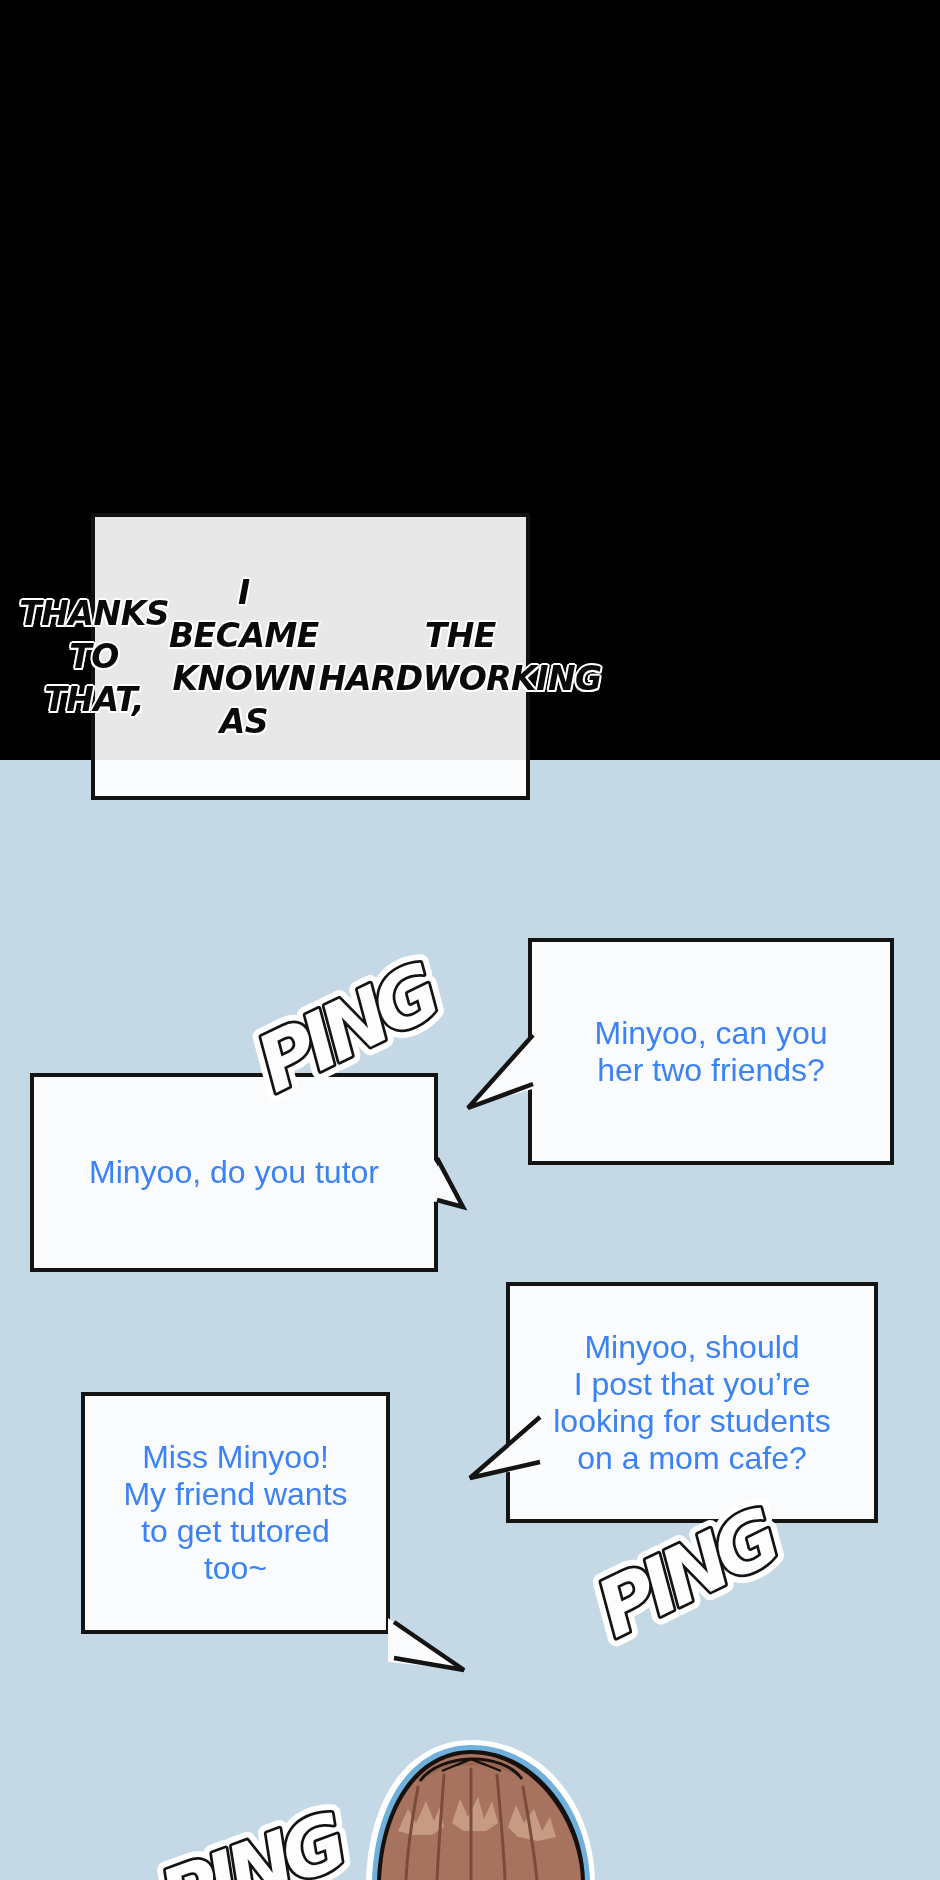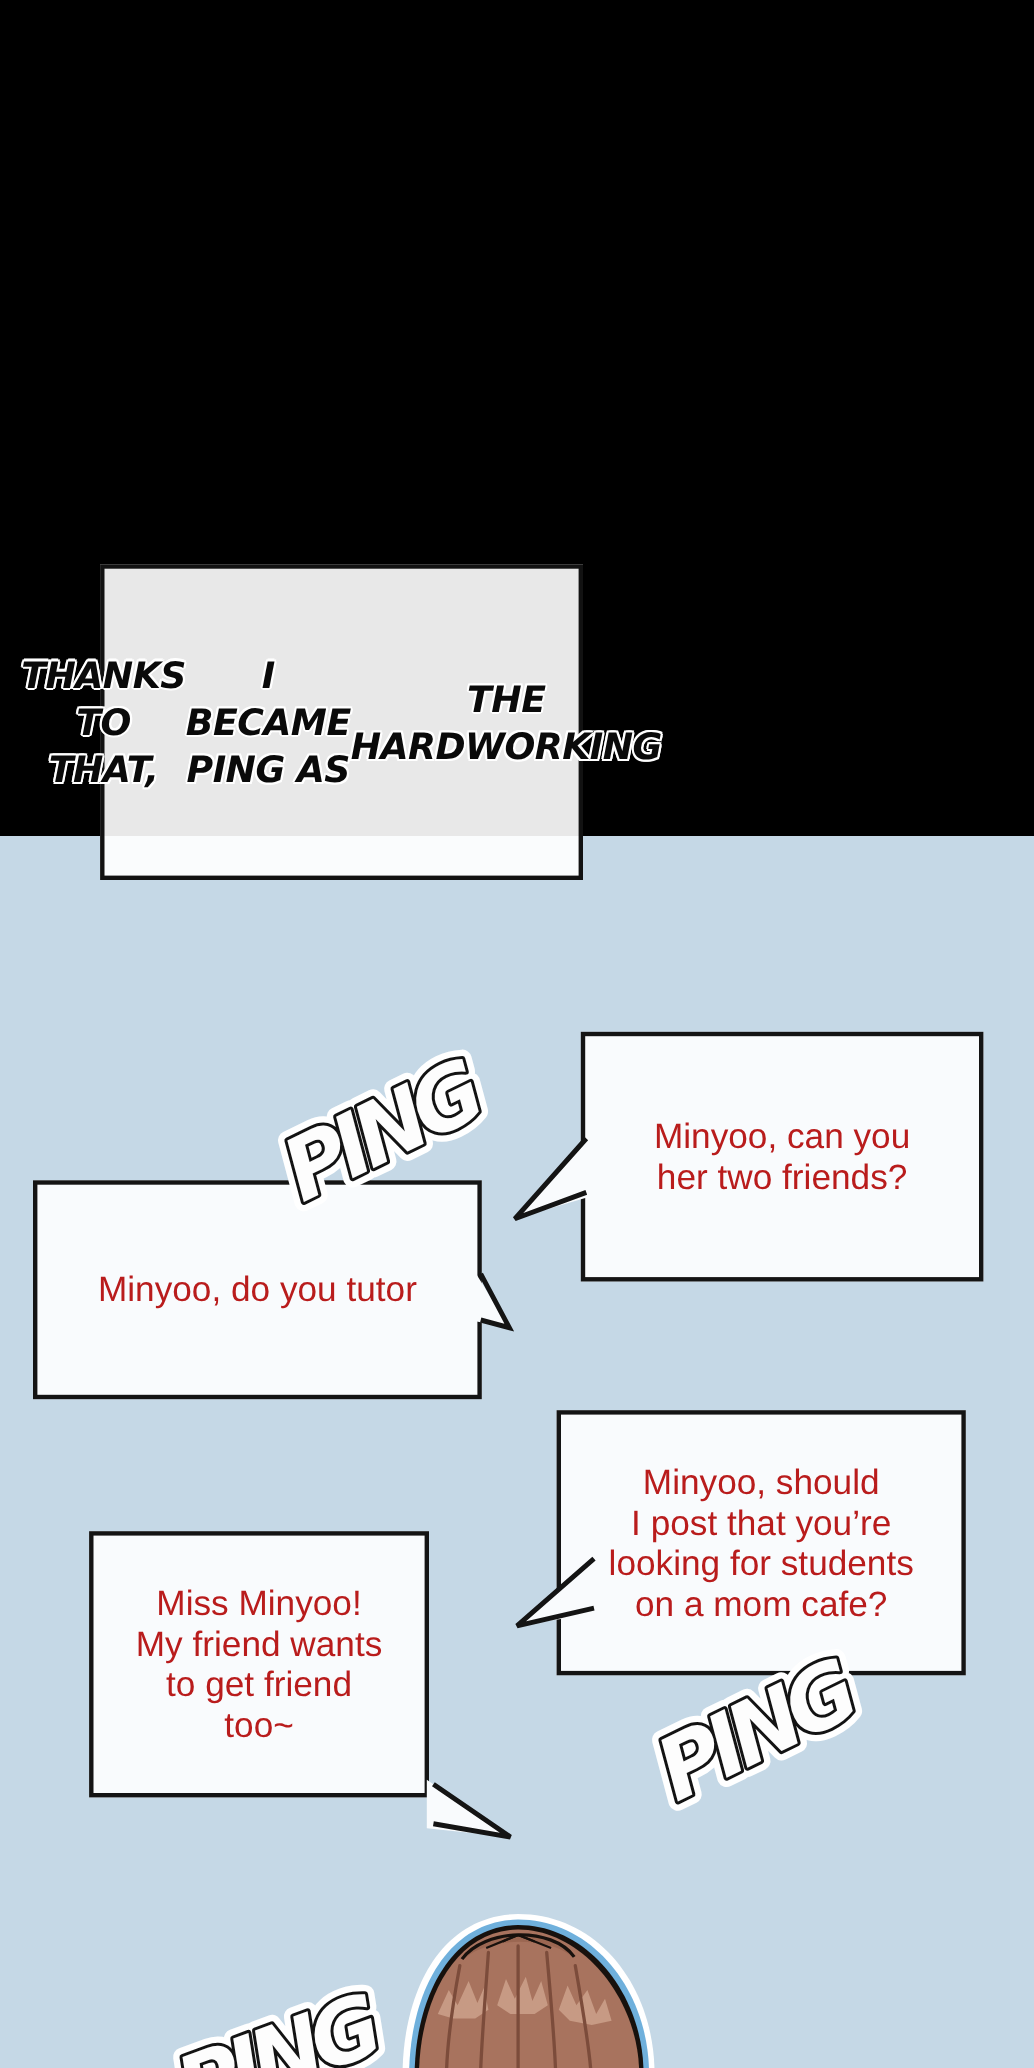--- a/index.html
+++ b/index.html
@@ -24,21 +24,21 @@
                 -1.5px -1.5px 0 #fff,1.5px -1.5px 0 #fff,-1.5px 1.5px 0 #fff,1.5px 1.5px 0 #fff;
   }
 
   .bubble{
     position:absolute;box-sizing:border-box;
     background:var(--bubble-fill,#f9fbfd);border:4px solid var(--ink,#141414);
     display:flex;justify-content:center;align-items:center;z-index:4;
   }
   .bubble-text{
     font-family:"Liberation Sans",sans-serif;font-size:32px;line-height:37px;
-    color:#b91c1c;text-align:center;
+    color:#3b82f6;text-align:center;
   }
   .bubble-text span{display:block;}
   .bubble-1{left:528px;top:938px;width:366px;height:227px;}
   .bubble-2{left:30px;top:1073px;width:408px;height:199px;justify-content:center;}
   .bubble-3{left:506px;top:1282px;width:372px;height:241px;}
   .bubble-4{left:81px;top:1392px;width:309px;height:242px;}
 
   .tail{position:absolute;z-index:5;}
   .tail-1{left:455px;top:1025px;}
   .tail-2{left:425px;top:1145px;}
@@ -63,21 +63,21 @@
 </head>
 <body>
 
 <div class="page">
 
   <div class="bg-black"></div>
   <div class="bg-blue"></div>
 
   <div class="caption-box">
     <p class="caption-line">THANKS TO THAT,</p>
-    <p class="caption-line">I BECAME PING AS</p>
+    <p class="caption-line">I BECAME KNOWN AS</p>
     <p class="caption-line">THE HARDWORKING</p>
   </div>
 
   <div class="bubble bubble-1">
     <div class="bubble-text">
       <span>Minyoo, can you</span>
       <span>her two friends?</span>
     </div>
   </div>
   <svg class="tail tail-1" width="90" height="95" viewBox="0 0 90 95">
@@ -105,21 +105,21 @@
   </div>
   <svg class="tail tail-3" width="95" height="85" viewBox="0 0 95 85">
     <polygon class="tail-fill" points="88,8 10,73 88,61"></polygon>
     <polyline class="tail-stroke" points="80,12 10,73 80,57"></polyline>
   </svg>
 
   <div class="bubble bubble-4">
     <div class="bubble-text">
       <span>Miss Minyoo!</span>
       <span>My friend wants</span>
-      <span>to get friend</span>
+      <span>to get tutored</span>
       <span>too~</span>
     </div>
   </div>
   <svg class="tail tail-4" width="95" height="70" viewBox="0 0 95 70">
     <polygon class="tail-fill" points="6,6 82,58 6,50"></polygon>
     <polyline class="tail-stroke" points="12,10 82,58 12,46"></polyline>
   </svg>
 
   <svg class="sfx sfx-1" width="220" height="175" viewBox="0 0 220 175">
     <g transform="rotate(-26 110 88)">

